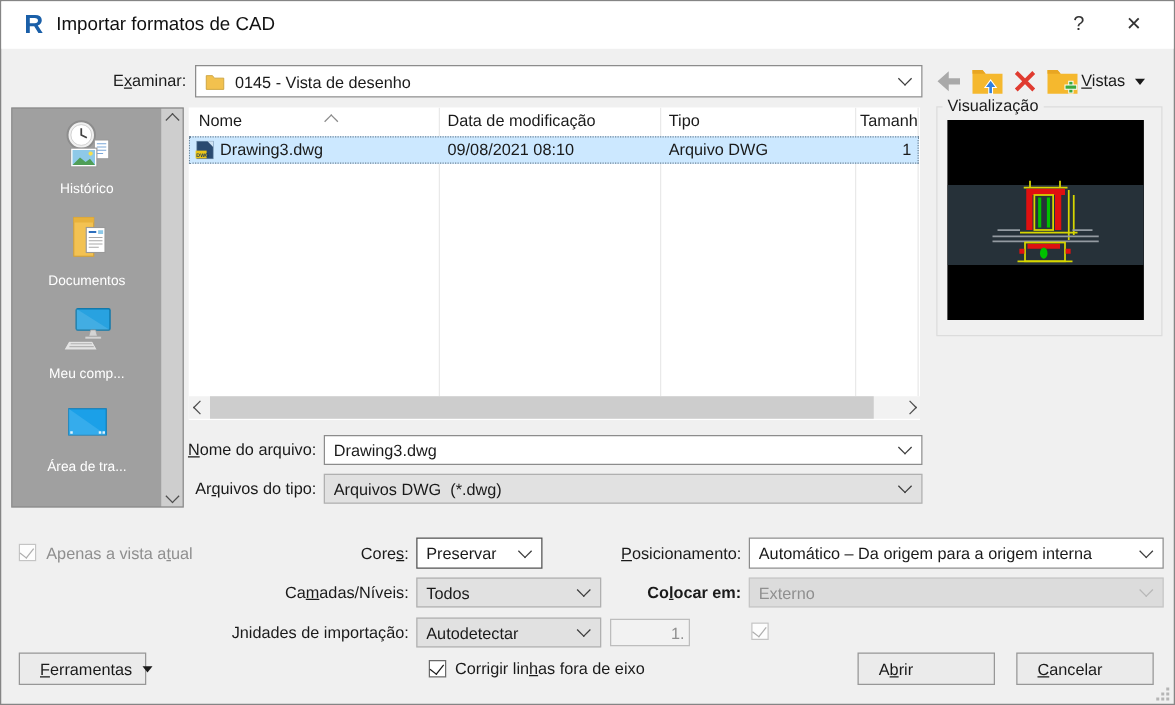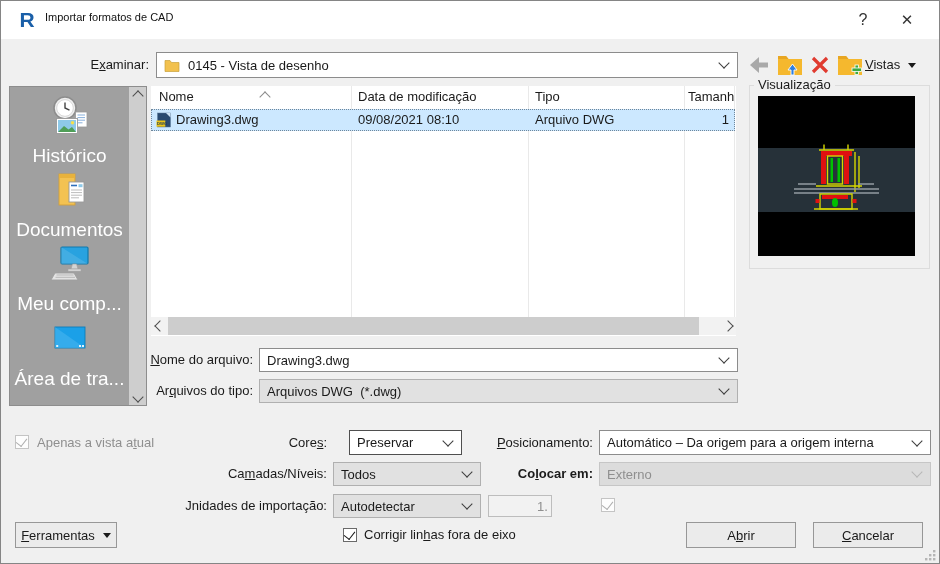--- a/index.html
+++ b/index.html
@@ -6,47 +6,47 @@
   .dlg{position:relative;width:940px;height:564px;box-sizing:border-box;border:1px solid #858585;
        background:#f0f0f0;font-family:"Liberation Sans",sans-serif;font-size:13px;color:#1a1a1a;overflow:hidden;}
   .abs{position:absolute;}
   .accel{text-decoration:underline;}
   .lbl{position:absolute;white-space:nowrap;}
   .r{text-align:right;}
   
   .titlebar{position:absolute;left:0;top:0;right:0;height:38px;background:#fff;}
   .rlogo{position:absolute;left:14px;top:7px;width:24px;height:24px;font-weight:bold;font-size:21px;
          color:#1a5fa8;text-align:center;line-height:24px;}
-  .title{position:absolute;left:44px;top:10px;font-size:11px;color:#111;}
+  .title{position:absolute;left:44px;top:10px;font-size:15px;color:#111;}
   .tbb{position:absolute;top:6px;width:32px;height:26px;text-align:center;line-height:26px;font-size:16px;color:#333;}
   
   .combo{position:absolute;box-sizing:border-box;background:#fff;border:1px solid #8c8c8c;
          display:flex;align-items:center;padding:0 24px 0 7px;overflow:hidden;}
   .combo .val{white-space:pre;overflow:hidden;}
   .cv{position:absolute;right:9px;top:50%;margin-top:-6px;width:7px;height:7px;
       border-right:1.5px solid #3d3d3d;border-bottom:1.5px solid #3d3d3d;transform:rotate(45deg);}
   .combo.gray{background:#e1e1e1;border-color:#b0b0b0;}
   .combo.darkb{border-color:#4f4f4f;}
   .combo.disabled{background:#dcdcdc;border-color:#c6c6c6;color:#8f8f8f;}
   .combo.disabled .cv{border-color:#b7b7b7;}
   
   .cb{position:absolute;width:14px;height:14px;box-sizing:border-box;background:#fff;border:1px solid #6a6a6a;}
   .cb .ck{position:absolute;left:2px;top:0;width:6px;height:9px;border-right:1.8px solid #1a1a1a;
           border-bottom:1.8px solid #1a1a1a;transform:rotate(38deg);}
   .cb.dis{border-color:#c4c4c4;background:#fdfdfd;}
   .cb.dis .ck{border-color:#aeaeae;}
   .dislbl{color:#8f8f8f;}
   
   .btn{position:absolute;box-sizing:border-box;background:#ebebeb;border:1px solid #979797;
-       display:flex;align-items:center;justify-content:center;gap:8px;}
+       display:flex;align-items:center;gap:8px;padding-left:16px;}
   .tri{width:0;height:0;border-left:4px solid transparent;border-right:4px solid transparent;border-top:5px solid #1a1a1a;}
   
   .sidebar{position:absolute;left:8px;top:85px;width:138px;height:320px;background:#a0a0a0;border:1px solid #8d8d8d;box-sizing:border-box;}
   .sb-item{position:absolute;left:0;width:119px;text-align:center;cursor:default;}
-  .sb-lbl{color:#fff;font-size:19px;margin-top:3px;white-space:nowrap;}
+  .sb-lbl{color:#fff;font-size:11px;margin-top:3px;white-space:nowrap;}
   .sb-scroll{position:absolute;right:0;top:0;bottom:0;width:17px;background:#cecece;}
   .chv{width:7px;height:7px;border-style:solid;border-color:#4d4d4d;border-width:0;}
   .up{border-left:1.6px solid #4d4d4d;border-top:1.6px solid #4d4d4d;transform:rotate(45deg);}
   .down{border-right:1.6px solid #4d4d4d;border-bottom:1.6px solid #4d4d4d;transform:rotate(45deg);}
   .left{border-left:1.6px solid #4d4d4d;border-bottom:1.6px solid #4d4d4d;transform:rotate(45deg);}
   .right{border-right:1.6px solid #4d4d4d;border-top:1.6px solid #4d4d4d;transform:rotate(45deg);}
   .sq{position:absolute;width:17px;height:17px;display:flex;align-items:center;justify-content:center;}
   
   .flist{position:absolute;left:150px;top:85px;width:585px;height:250px;background:#fff;overflow:hidden;}
   .colsep{position:absolute;top:0;width:1px;height:231px;background:#e9e9e9;}
@@ -248,21 +248,21 @@
     <span class="val">Arquivos DWG  (*.dwg)</span>
     <span class="cv"></span>
   </div>
 
   <span class="cb dis" style="left:14px;top:434px;">
       <span class="ck"></span>
     </span>
   <span class="lbl dislbl" style="left:36px;top:429px;line-height:25px;"><span>Apenas a vista a</span><span class="accel">t</span><span>ual</span></span>
 
   <span class="lbl r" style="left:206px;top:429px;width:120px;line-height:25px;"><span>Core</span><span class="accel">s</span><span>:</span></span>
-  <div class="combo darkb" style="left:332px;top:429px;width:113px;height:25px;margin-left:16px;">
+  <div class="combo darkb" style="left:332px;top:429px;width:101px;height:25px;">
     <span class="val">Preservar</span>
     <span class="cv"></span>
   </div>
 
   <span class="lbl r" style="left:452px;top:429px;width:140px;line-height:25px;"><span></span><span class="accel">P</span><span>osicionamento:</span></span>
   <div class="combo" style="left:598px;top:429px;width:332px;height:25px;">
     <span class="val">Automático – Da origem para a origem interna</span>
     <span class="cv"></span>
   </div>
 

